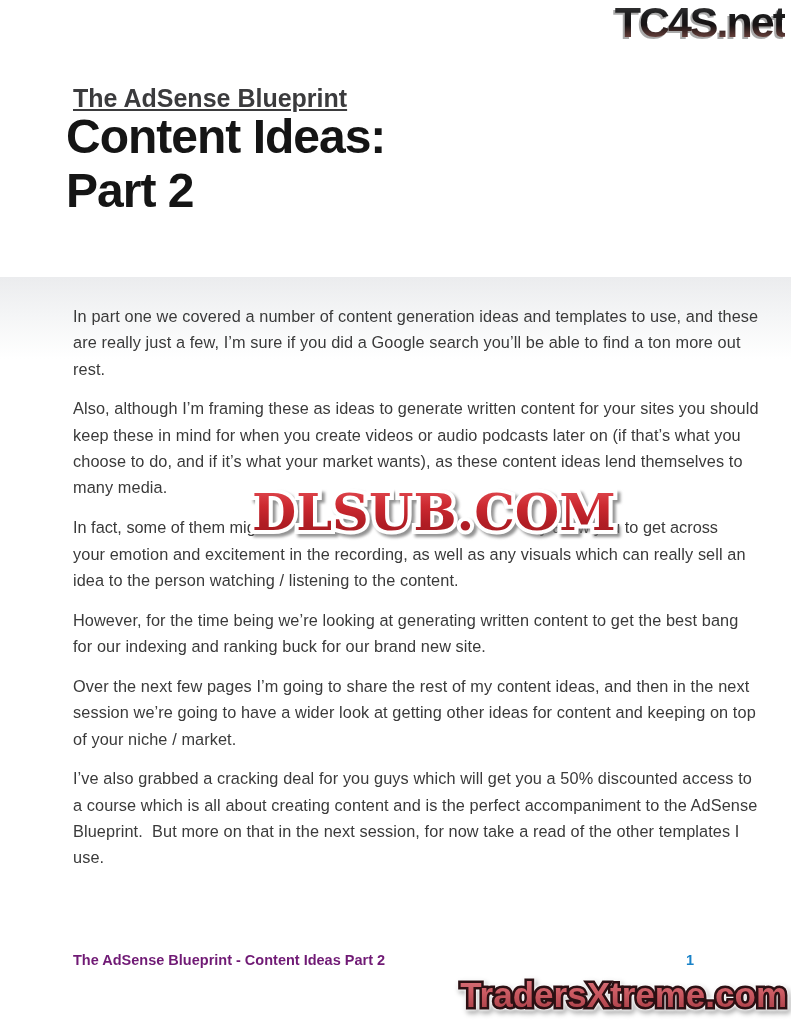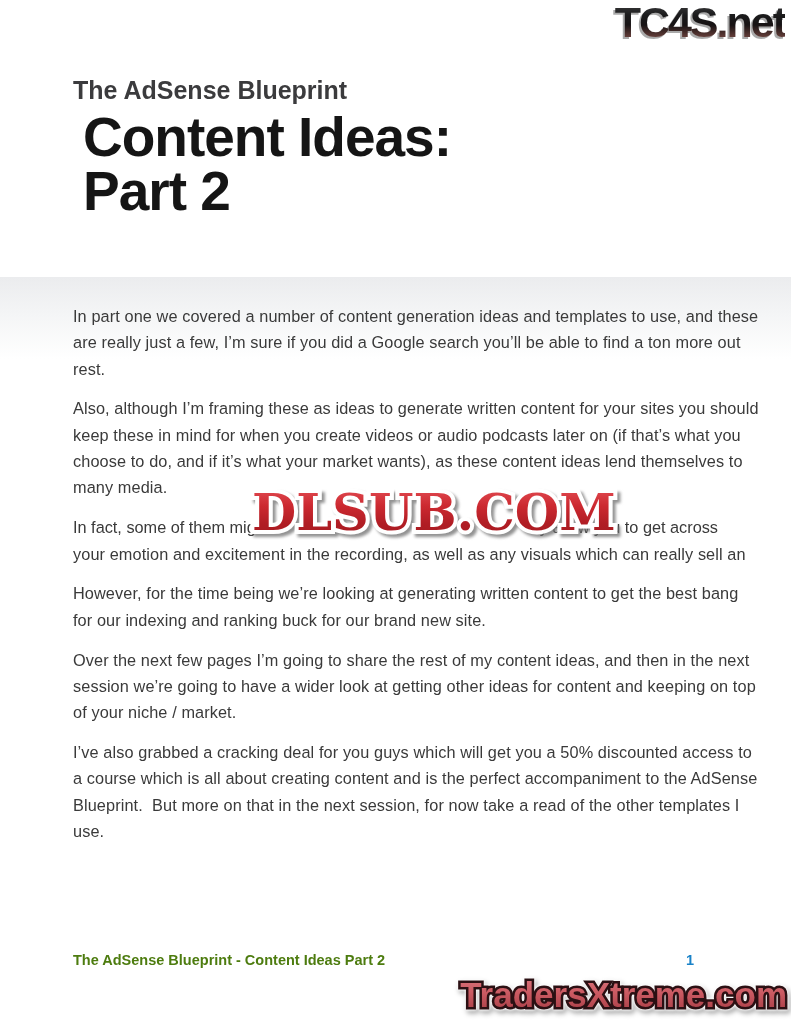--- a/index.html
+++ b/index.html
@@ -21,27 +21,27 @@
     position: absolute; top: -2px; right: 6px;
     font-size: 43px; font-weight: 800; letter-spacing: -2px;
     background: linear-gradient(180deg, #4a4a4c 0%, #1b1b1c 35%, #171314 55%, #5f3a36 78%, #7d5248 92%, #936a5c 100%);
     -webkit-background-clip: text; background-clip: text;
     color: transparent;
     filter: drop-shadow(-2px 2px 0px #a9a9a9);
   }
 
   
   .subtitle {
-    position: absolute; top: 76px; left: 73px;
+    position: absolute; top: 84px; left: 73px;
     font-size: 25px; font-weight: bold; color: #3b3b3d;
-    letter-spacing: 0px; white-space: pre;
+    letter-spacing: 0px; white-space: pre; text-decoration: underline;
   }
   .doc-title {
-    position: absolute; top: 110px; left: 83px;
-    font-size: 55px; font-weight: bold; color: #151515;
+    position: absolute; top: 110px; left: 66px;
+    font-size: 48px; font-weight: bold; color: #151515;
     line-height: 54px; letter-spacing: -1px; white-space: pre;
   }
 
   
   .band {
     position: absolute; top: 277px; left: 0;
     width: 791px; height: 82px;
     background: linear-gradient(180deg, #ebecee 0%, #f4f5f6 45%, #ffffff 100%);
   }
 
@@ -74,21 +74,21 @@
   }
   .watermark .outline { -webkit-text-stroke: 8px #ffffff; color: #ffffff; }
   .watermark .core {
     background: linear-gradient(180deg, #e8555c 0%, #cc2930 40%, #b01d24 70%, #a61a20 100%);
     -webkit-background-clip: text; background-clip: text; color: transparent;
   }
 
   
   .footer-left {
     position: absolute; top: 952px; left: 73px;
-    font-size: 14.5px; font-weight: bold; color: #4d7c0f; white-space: pre;
+    font-size: 14.5px; font-weight: bold; color: #701a75; white-space: pre;
   }
   .footer-page {
     position: absolute; top: 952px; left: 678px; width: 24px;
     font-size: 14.5px; font-weight: bold; color: #1982c8; text-align: center;
   }
 
   
   .tx-logo {
     position: absolute; top: 975px; right: 4px;
     font-size: 35px; font-weight: 700; letter-spacing: 0px;
@@ -127,20 +127,21 @@
       <div class="line">choose to do, and if it’s what your market wants), as these content ideas lend themselves to</div>
       <div class="line">many media.</div>
     </div>
 
     <div class="para">
       <div class="line-split">
         <span>In fact, some of them might</span>
         <span>ey allow you to get across</span>
       </div>
       <div class="line">your emotion and excitement in the recording, as well as any visuals which can really sell an</div>
+      <div class="line">idea to the person watching / listening to the content.</div>
     </div>
 
     <div class="para">
       <div class="line">However, for the time being we’re looking at generating written content to get the best bang</div>
       <div class="line">for our indexing and ranking buck for our brand new site.</div>
     </div>
 
     <div class="para">
       <div class="line">Over the next few pages I’m going to share the rest of my content ideas, and then in the next</div>
       <div class="line">session we’re going to have a wider look at getting other ideas for content and keeping on top</div>

